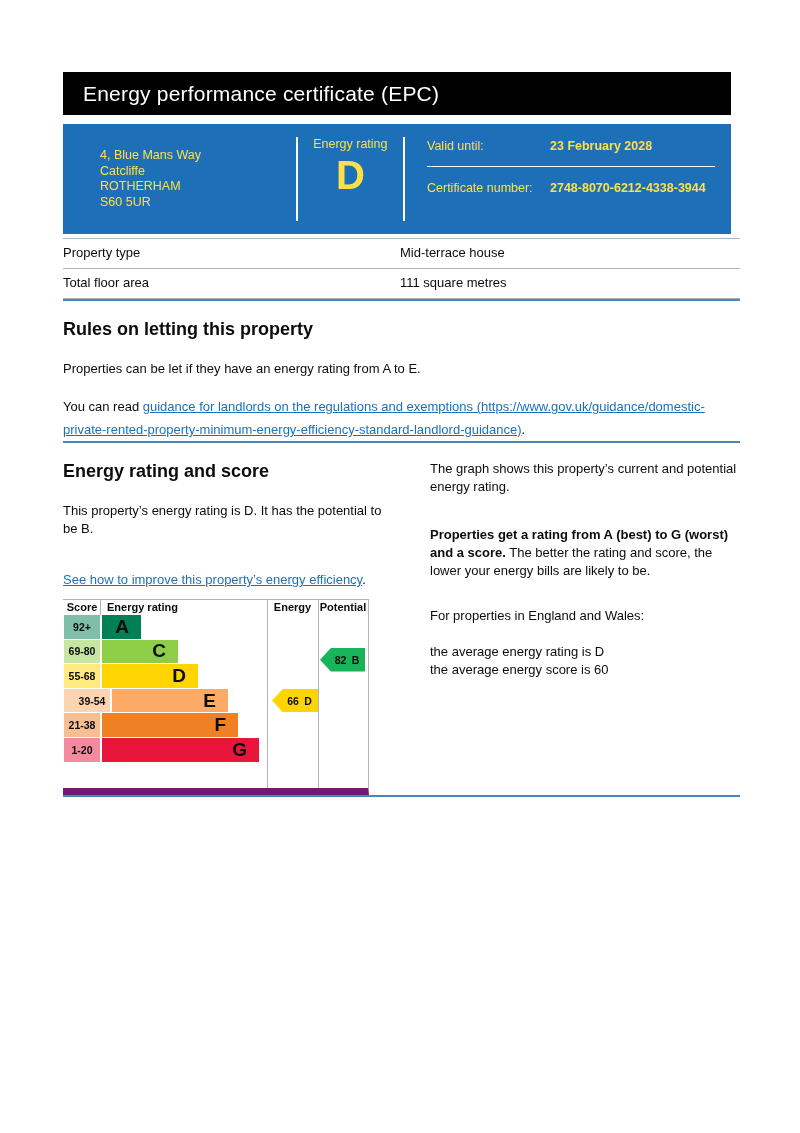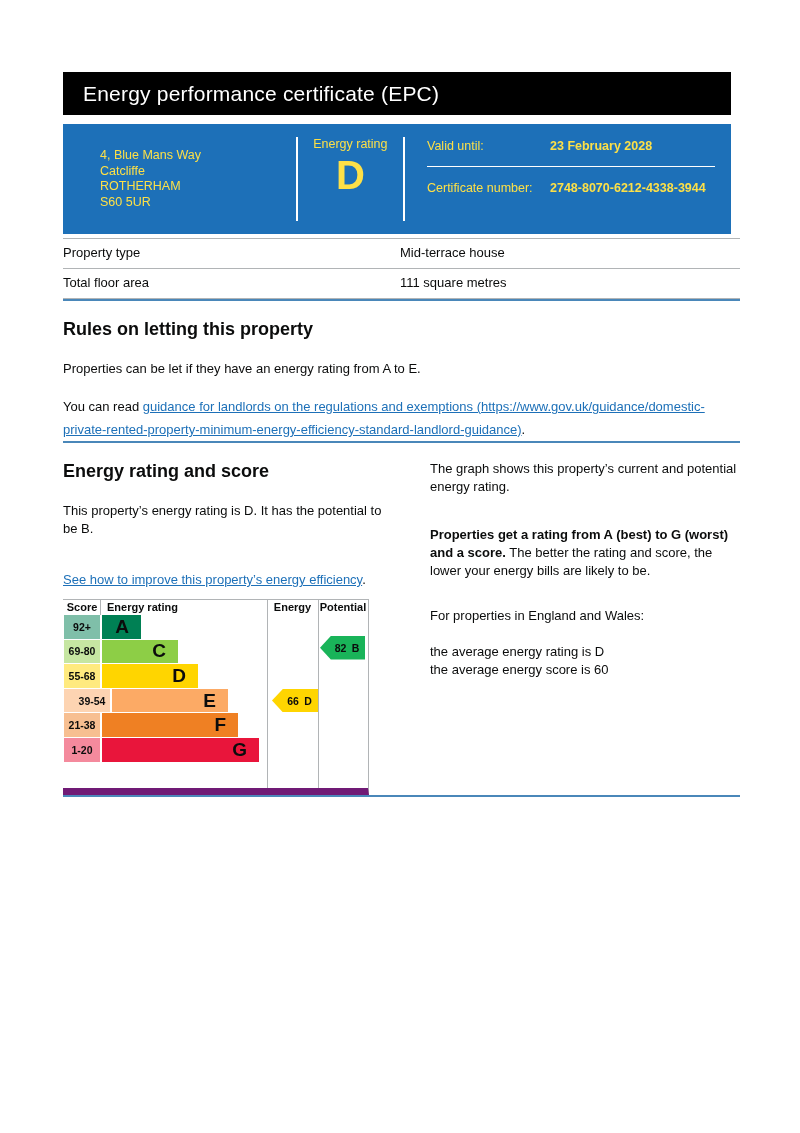--- a/index.html
+++ b/index.html
@@ -160,21 +160,21 @@
               <div class="band-row">
                 <span class="score-cell" style="background: rgb(247, 191, 145);">21-38</span>
                 <span class="band-bar" style="background: rgb(239, 128, 35); width: 136px;">F</span>
               </div>
               <div class="band-row">
                 <span class="score-cell" style="background: rgb(244, 138, 157);">1-20</span>
                 <span class="band-bar" style="background: rgb(233, 21, 59); width: 157px;">G</span>
               </div>
             </div>
         <div class="arrow arrow-current" style="top: 88.8px; background: rgb(255, 213, 0);">66 D</div>
-            <div class="arrow arrow-potential" style="top: 36px; background: rgb(25, 180, 89);">82 B</div>
+            <div class="arrow arrow-potential" style="top: 48px; background: rgb(25, 180, 89);">82 B</div>
           </div>
       </div>
 
       <div class="col-right">
         <p class="cr-p1">The graph shows this property’s current and potential energy rating.</p>
         <p class="cr-p2"><b>Properties get a rating from A (best) to G (worst) and a score.</b><span> The better the rating and score, the lower your energy bills are likely to be.</span></p>
         <p class="cr-p3">For properties in England and Wales:</p>
         <p class="cr-p4"><span>the average energy rating is D</span><br><span>the average energy score is 60</span></p>
       </div>
     </div>

